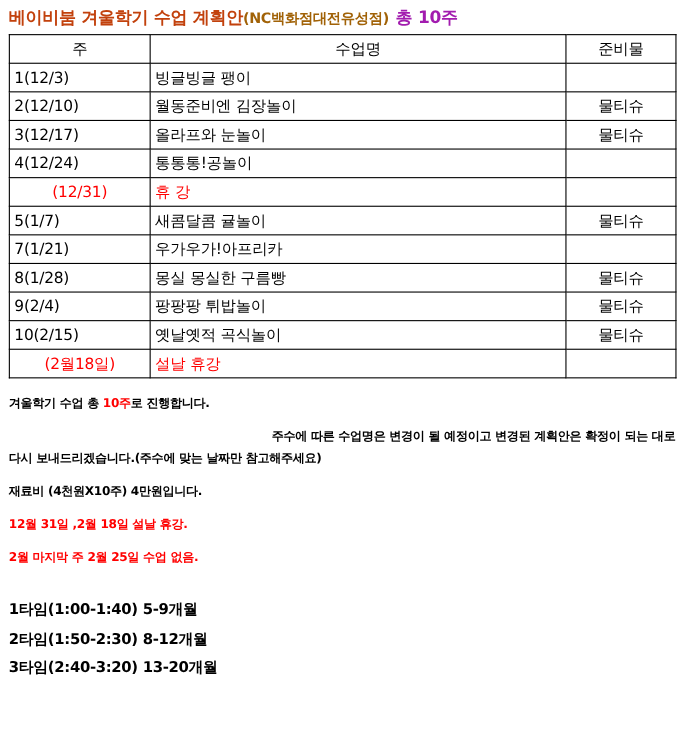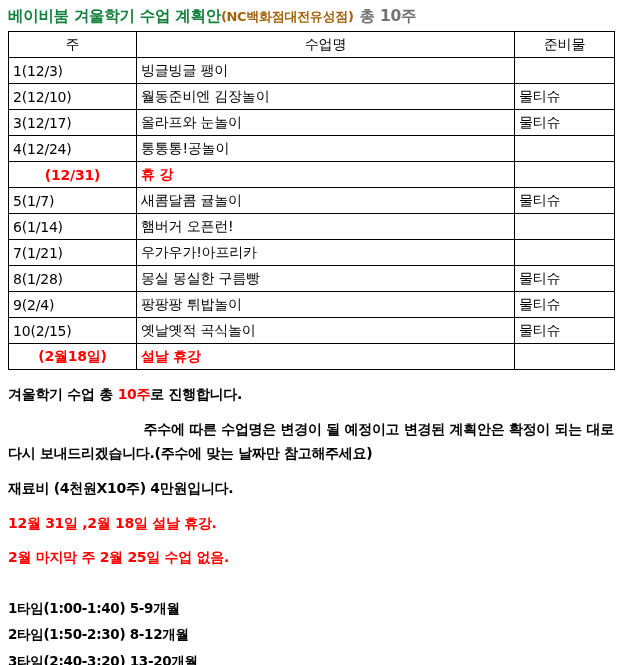--- a/index.html
+++ b/index.html
@@ -23,23 +23,23 @@
   }
   .title-row {
     display: flex;
     align-items: baseline;
     padding: 6px 8px 4px 8px;
     font-size: 15.5px;
     font-weight: bold;
     letter-spacing: -0.3px;
     white-space: nowrap;
   }
-  .title-main { color: #15803d; }
+  .title-main { color: #c2410c; }
   .title-paren { color: #a16207; font-size: 13px; }
-  .title-red { color: #737373; margin-left: 6px; }
+  .title-red { color: #a21caf; margin-left: 6px; }
   table.plan {
     border-collapse: collapse;
     width: 606px;
     margin: 0 8px;
     table-layout: fixed;
   }
   table.plan th, table.plan td {
     border: 1px solid #000000;
     height: 25px;
     font-size: 14px;
@@ -49,29 +49,29 @@
   }
   table.plan th {
     text-align: center;
     font-weight: normal;
   }
   col.c-week { width: 128px; }
   col.c-name { width: 378px; }
   col.c-prep { width: 100px; }
   td.week { text-align: left; padding-left: 6px; }
   td.name { text-align: left; padding-left: 8px; }
-  td.prep { text-align: left; }
+  td.prep { text-align: center; }
   tr.holiday td {
     color: #ff0000;
-    font-weight: bold;
+    font-weight: normal;
   }
   tr.holiday td.week { text-align: center; }
   .notes {
     margin: 14px 8px 0 8px;
-    font-size: 14px;
+    font-size: 11px;
     font-weight: bold;
     line-height: 1.55;
     letter-spacing: -0.3px;
   }
   .notes p { margin: 0 0 13px 0; }
   .notes p.tight { margin-bottom: 3px; text-align: right; }
   .red { color: #ff0000; }
   .times {
     margin: 26px 8px 0 8px;
     font-size: 13.5px;
@@ -130,25 +130,20 @@
           <td class="week">(12/31)</td>
           <td class="name">휴 강</td>
           <td class="prep"></td>
         </tr>
         <tr>
           <td class="week">5(1/7)</td>
           <td class="name">새콤달콤 귤놀이</td>
           <td class="prep">물티슈</td>
         </tr>
         <tr>
-          <td class="week">6(1/14)</td>
-          <td class="name">햄버거 오픈런!</td>
-          <td class="prep"></td>
-        </tr>
-        <tr>
           <td class="week">7(1/21)</td>
           <td class="name">우가우가!아프리카</td>
           <td class="prep"></td>
         </tr>
         <tr>
           <td class="week">8(1/28)</td>
           <td class="name">몽실 몽실한 구름빵</td>
           <td class="prep">물티슈</td>
         </tr>
         <tr>

